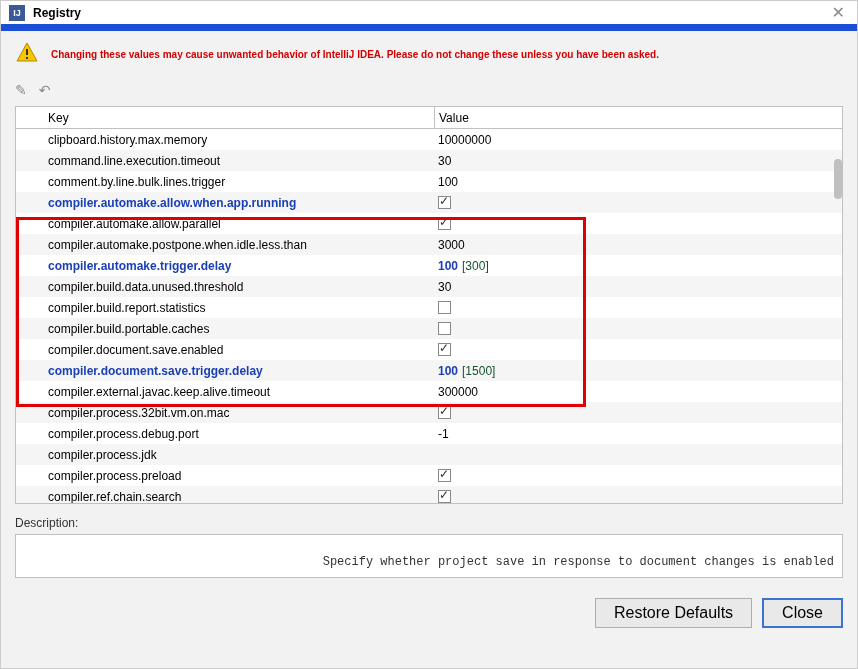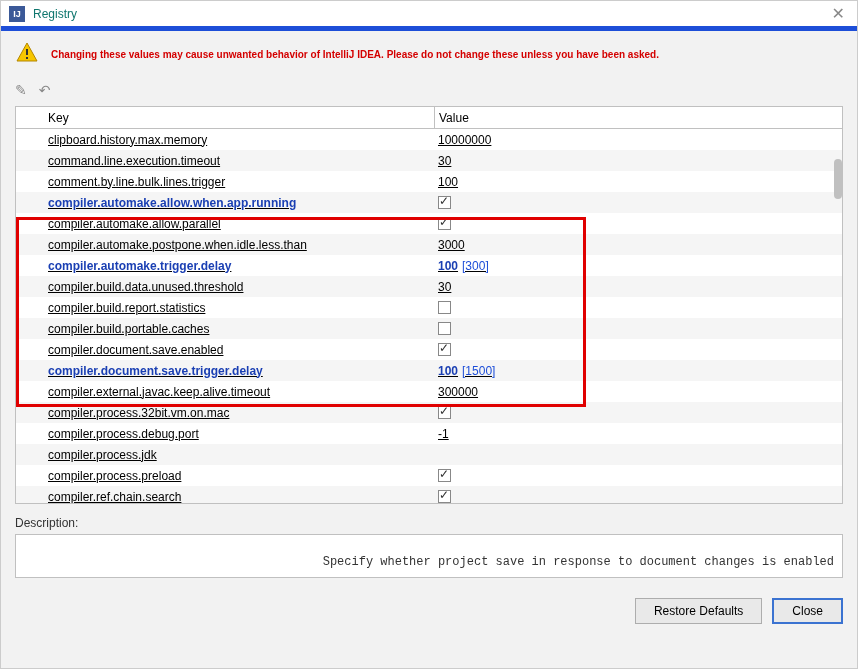--- a/index.html
+++ b/index.html
@@ -1,48 +1,48 @@
 <!DOCTYPE html>
 <html><head>
   <meta charset="utf-8">
   <style>
     * { margin: 0; padding: 0; box-sizing: border-box; }
     body { font-family: "Segoe UI", Tahoma, sans-serif; font-size: 12px; background: #fff; }
     .dialog { width: 858px; height: 669px; border: 1px solid #ccc; display: flex; flex-direction: column; background: #f2f2f2; }
-    .titlebar { height: 30px; display: flex; align-items: center; padding: 0 8px; background: #fff; border-bottom: 5px solid #1d4ed8; }
+    .titlebar { height: 30px; display: flex; align-items: center; padding: 0 8px; background: #fff; border-bottom: 7px solid #1d4ed8; }
     .titlebar .app-icon { width: 16px; height: 16px; background: #3b5998; color: #fff; display: flex; align-items: center; justify-content: center; font-size: 9px; font-weight: bold; margin-right: 8px; }
-    .titlebar .title { flex: 1; color: #0f766e; }
+    .titlebar .title { flex: 1; color: #000000; font-weight: bold; }
     .titlebar .close { color: #888; font-size: 16px; cursor: pointer; padding: 0 4px; }
     .warning-bar { display: flex; align-items: center; padding: 10px 14px; background: #f2f2f2; }
     .warning-icon { margin-right: 12px; }
     .warning-text { color: #d40000; font-weight: bold; font-size: 10px; }
     .toolbar { padding: 4px 14px 8px; display: flex; gap: 12px; }
     .toolbar .tool { color: #888; cursor: pointer; font-size: 14px; }
     .table-wrap { margin: 0 14px; border: 1px solid #c0c0c0; background: #fff; height: 398px; overflow: hidden; position: relative; }
     .table-header { display: flex; border-bottom: 1px solid #c0c0c0; background: #fff; height: 22px; align-items: center; font-weight: normal; }
     .col-expand { width: 28px; text-align: center; }
     .col-key { flex: 0 0 390px; padding-left: 4px; }
     .col-value { flex: 1; padding-left: 4px; border-left: 1px solid #c0c0c0; height: 100%; display: flex; align-items: center; }
     .table-body { height: 387px; overflow-y: auto; position: relative; }
-    .row { display: flex; height: 21px; align-items: center; border-bottom: 0; text-decoration: underline; }
+    .row { display: flex; height: 21px; align-items: center; border-bottom: 0; }
     .row:nth-child(even) { background: #f5f5f5; }
     .row:nth-child(odd) { background: #fff; }
     .row .col-expand { color: #888; }
     .row .col-key { padding-left: 4px; }
     .row .col-value { border-left: none; }
     .changed { color: #1a3fb3; font-weight: bold; }
-    .default-val { color: #1d4ed8; margin-left: 4px; }
+    .default-val { color: #14532d; margin-left: 4px; }
     .cb { display: inline-block; width: 13px; height: 13px; border: 1px solid #888; background: #fff; position: relative; }
     .cb.checked::after { content: "✓"; position: absolute; top: -3px; left: 0; font-size: 12px; color: #333; }
     .red-box { position: absolute; border: 3px solid #e00000; pointer-events: none; z-index: 10; }
     .desc-section { margin: 12px 14px 0; }
     .desc-label { margin-bottom: 4px; color: #333; }
     .desc-box { border: 1px solid #c0c0c0; background: #fff; height: 44px; padding: 20px 8px; font-family: "Courier New", monospace; font-size: 12px; color: #333; text-align: right; }
     .buttons { padding: 20px 14px 14px; display: flex; justify-content: flex-end; gap: 10px; }
-    .btn { padding: 4px 18px; border: 1px solid #adadad; background: #e9e9e9; cursor: pointer; font-size: 12px; }
+    .btn { padding: 4px 18px; border: 1px solid #adadad; background: #e9e9e9; cursor: pointer; font-size: 16px; }
     .btn.primary { border: 2px solid #3b73d1; background: #e9e9e9; }
     .scroll-thumb { position: absolute; right: 0; top: 30px; width: 8px; height: 40px; background: #c0c0c0; border-radius: 4px; }
   </style>
 </head>
 <body>
 
 <div class="dialog">
   <div class="titlebar">
     <div class="app-icon">IJ</div>
     <div class="title">Registry</div>

